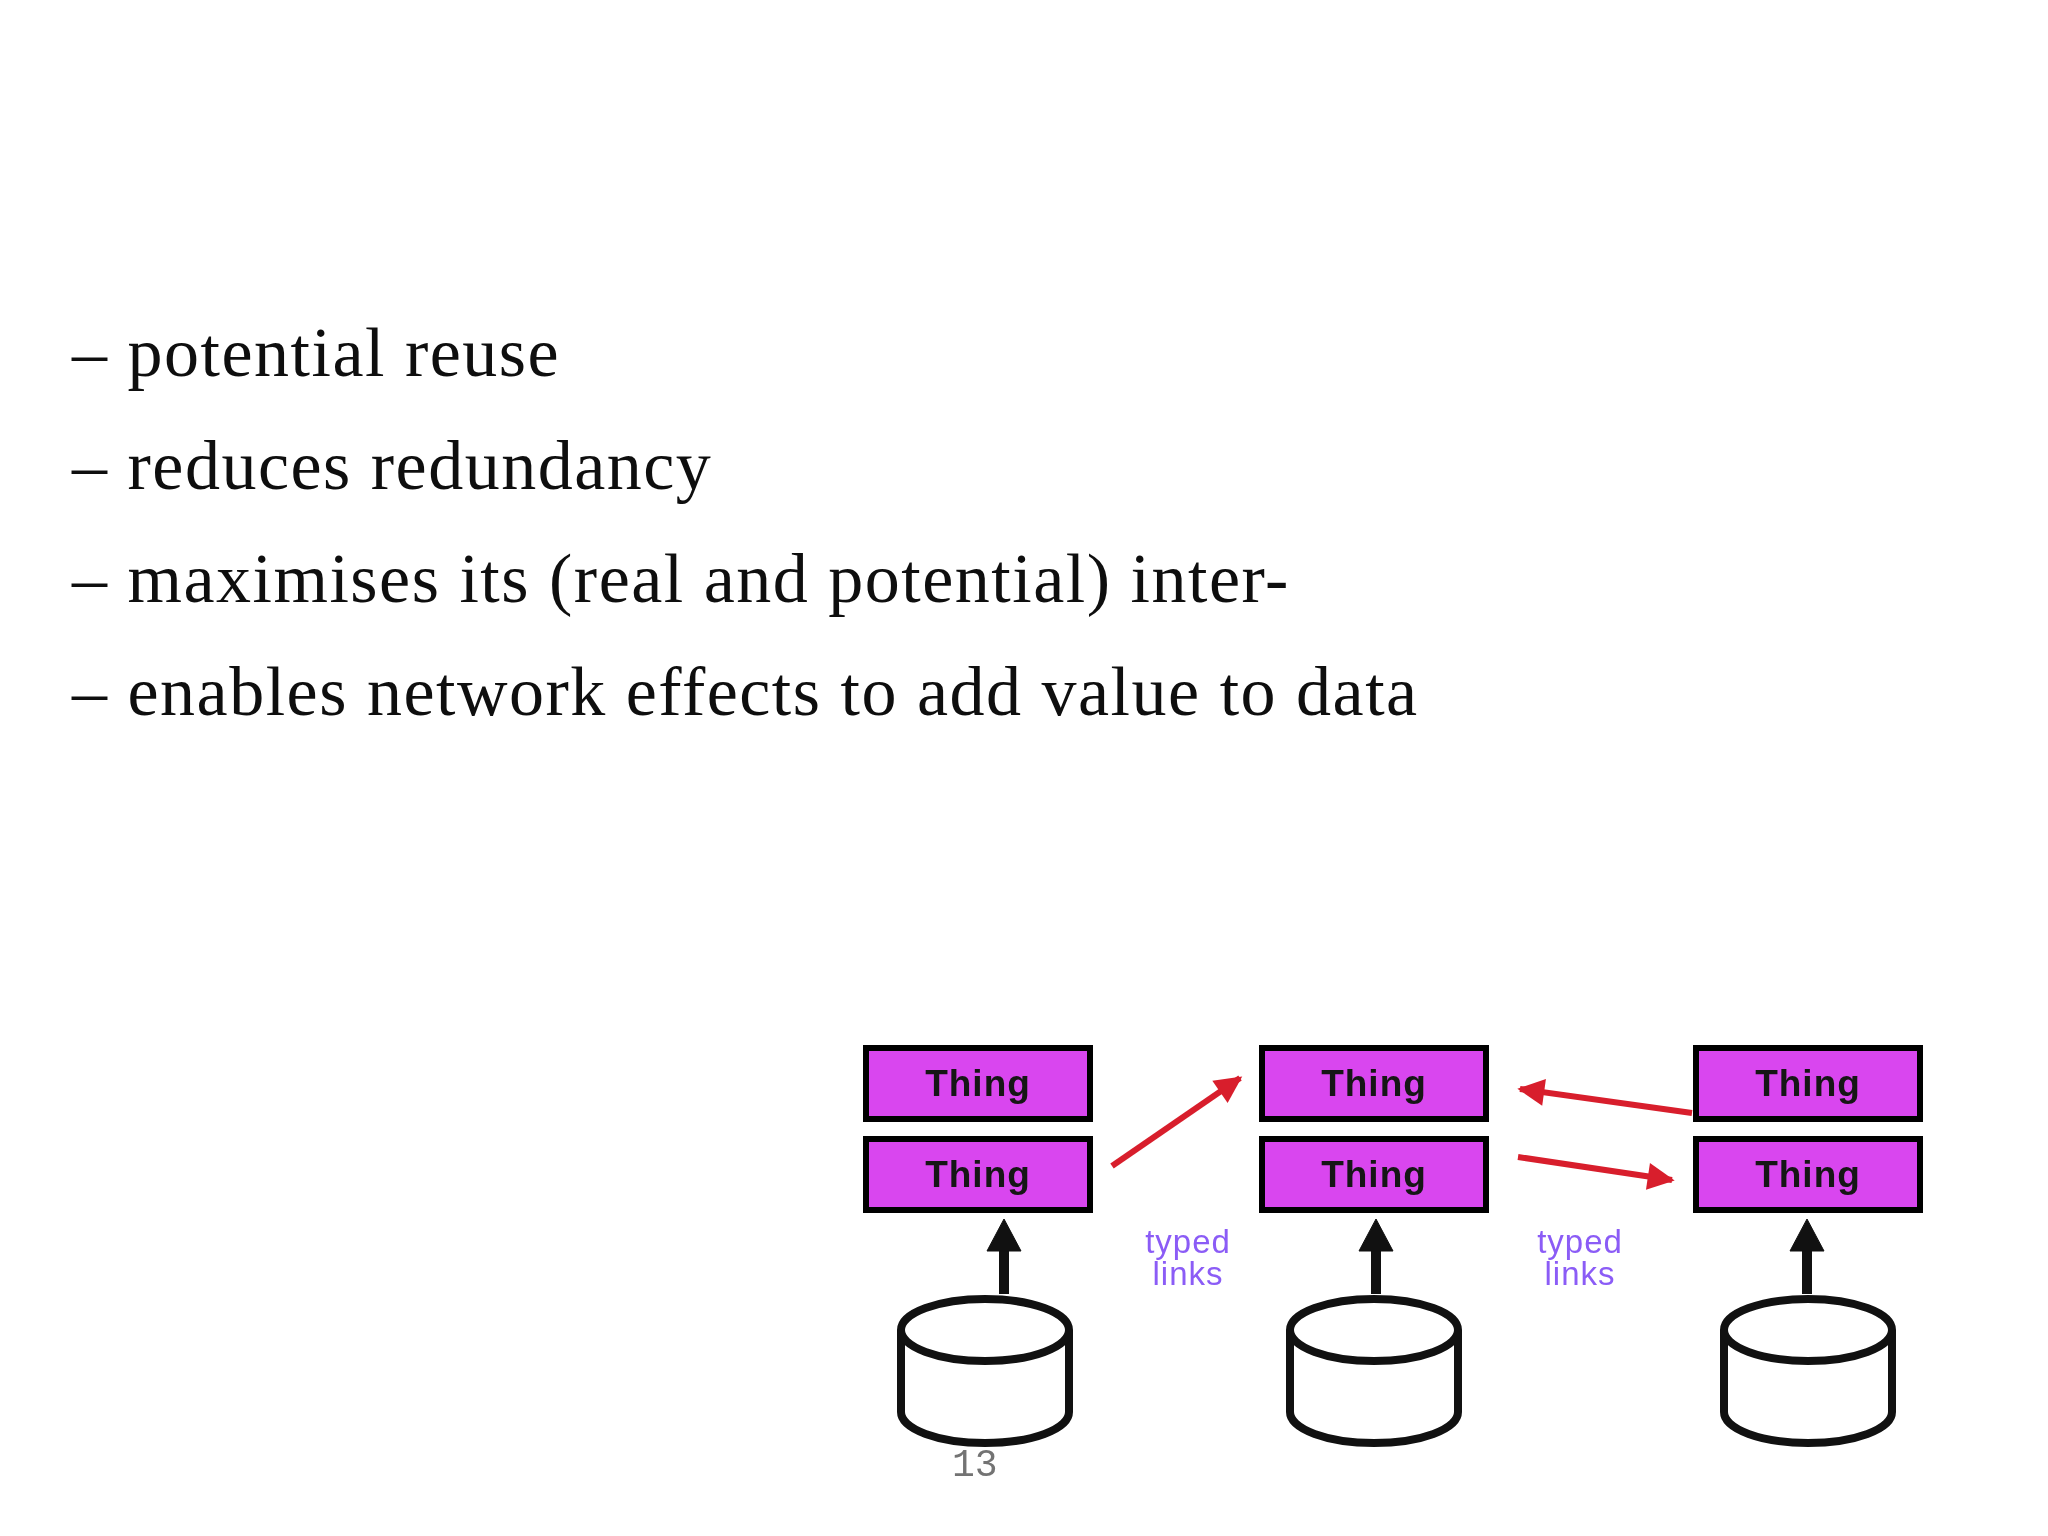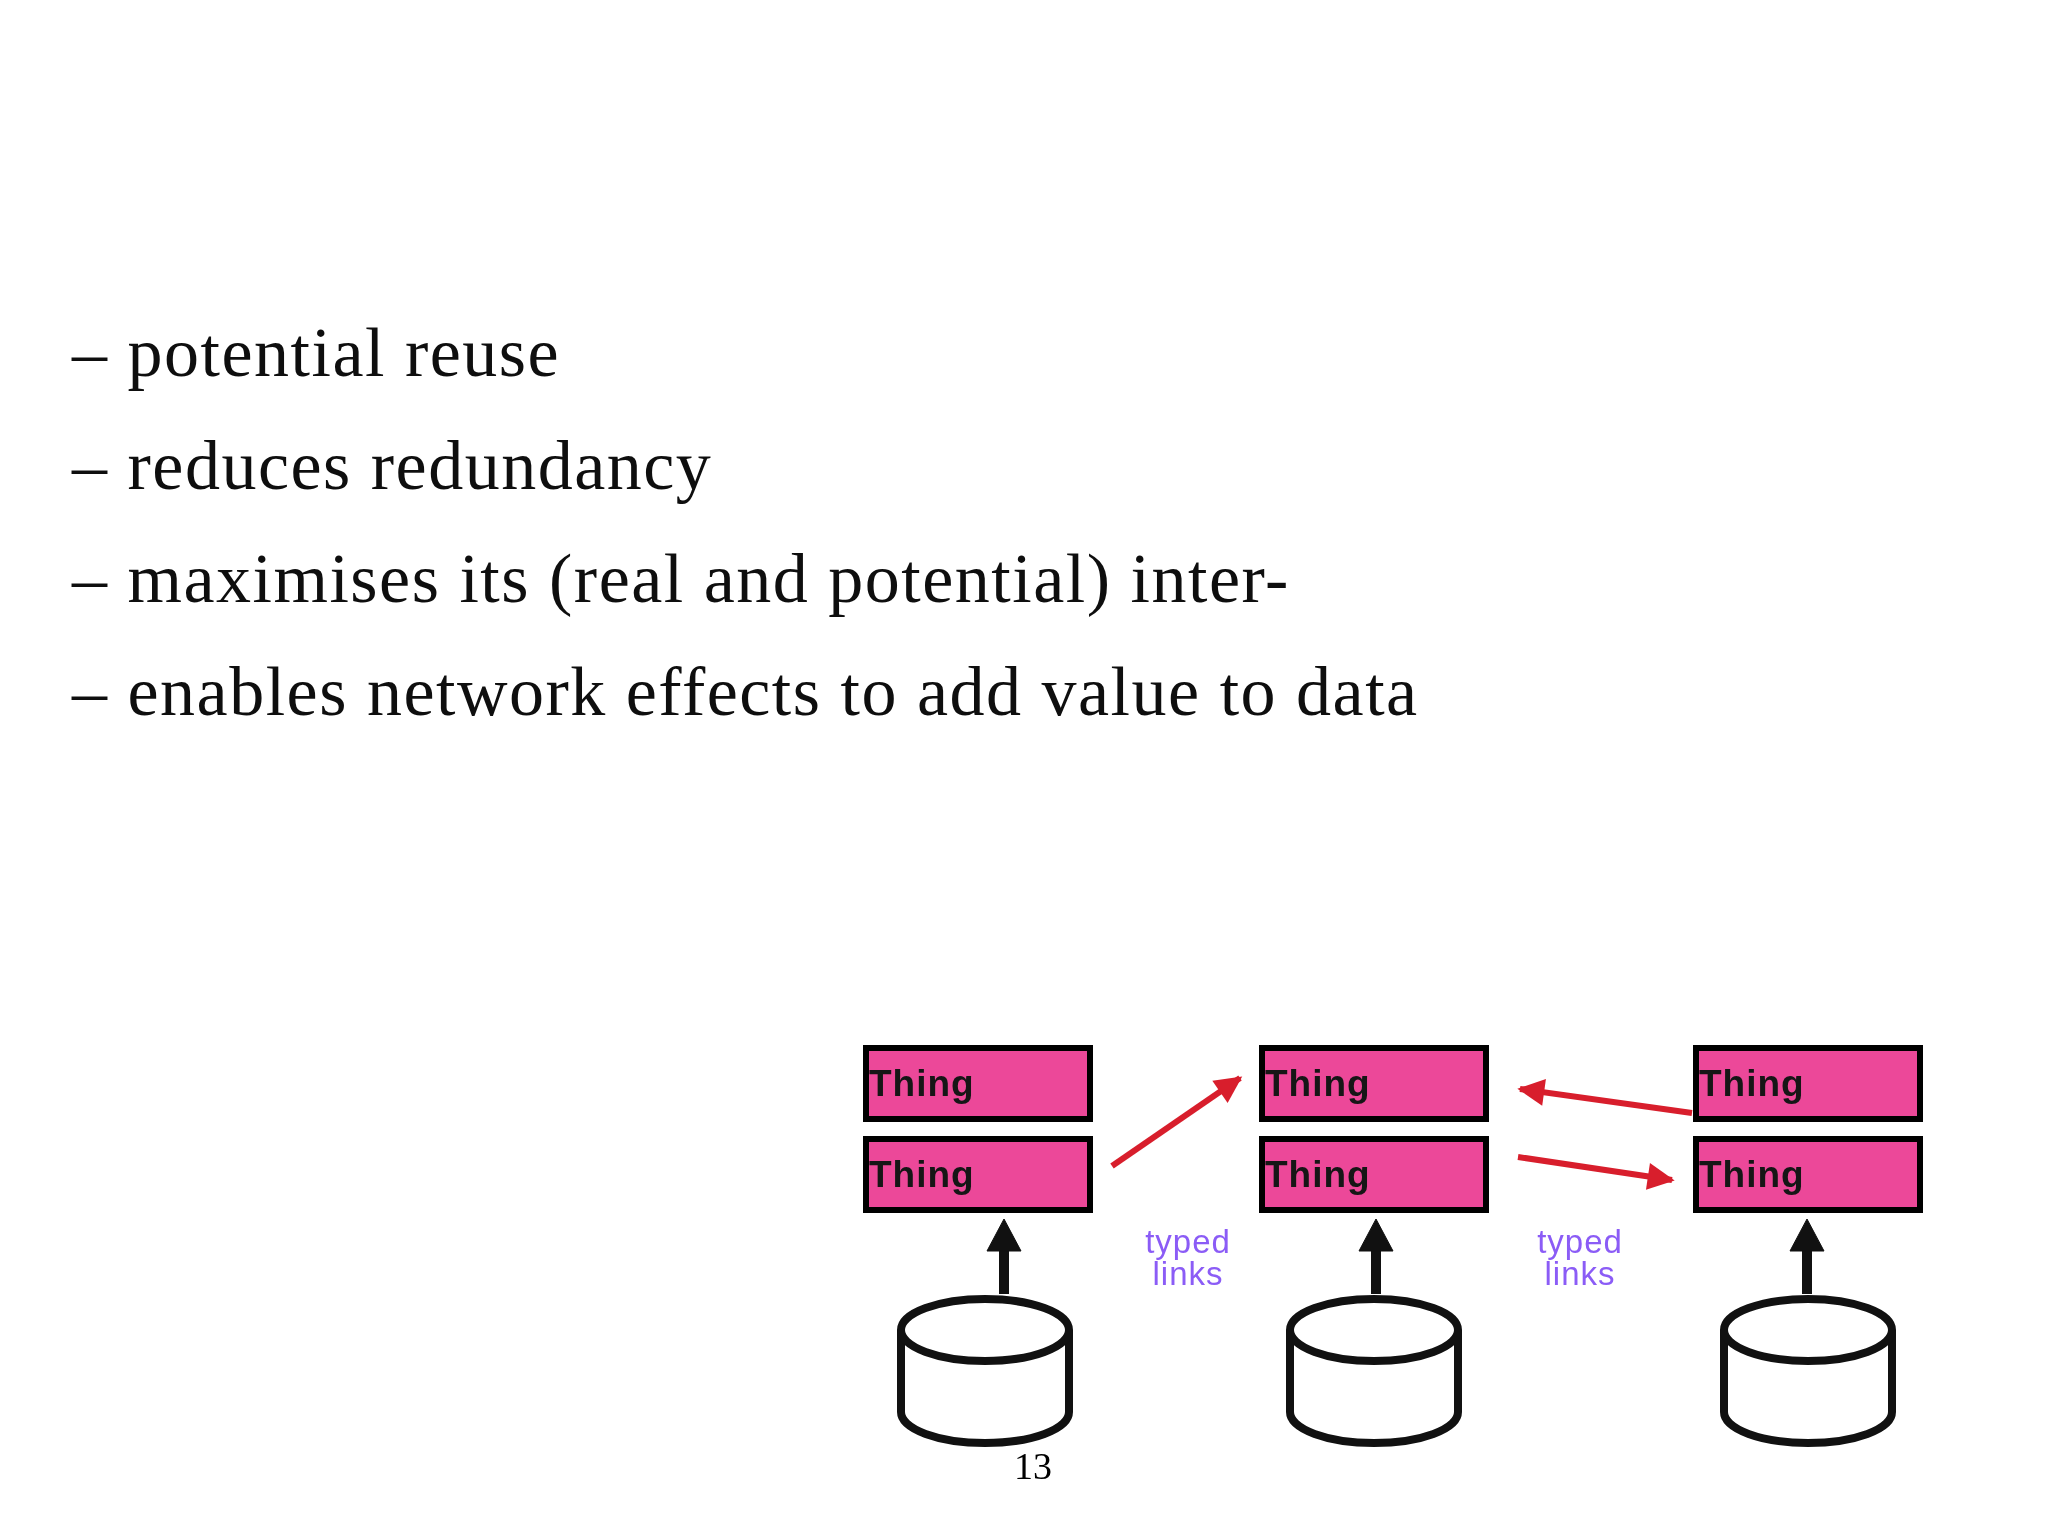--- a/index.html
+++ b/index.html
@@ -46,24 +46,25 @@
 
   
   .diagram { position:absolute; left:0; top:0; width:2048px; height:1536px; }
   .diagram svg { position:absolute; left:0; top:0; }
 
   .thing-box {
     position: absolute;
     width: 230px;
     height: 77px;
     box-sizing: border-box;
-    background: #ec4899;
+    background: #d946ef;
     border: 6px solid #000000;
     display: flex;
     align-items: center;
+    justify-content: center;
   }
   .thing-label {
     font-family: "Liberation Sans", sans-serif;
     font-size: 37px;
     font-weight: 700;
     color: #161616;
     letter-spacing: 1px;
   }
   .c1 { left: 863px; }
   .c2 { left: 1259px; }
@@ -84,24 +85,24 @@
     letter-spacing: 1px;
   }
   .tl1 { left: 1108px; }
   .tl2 { left: 1500px; }
 
   .page-number {
     position: absolute;
     left: 952px;
     top: 1444px;
     width: 100px;
-    text-align: right;
-    font-family: Liberation Serif, serif;
+    text-align: left;
+    font-family: Liberation Mono, monospace;
     font-size: 38px;
-    color: #000000;
+    color: #737373;
   }
 </style>
 </head>
 <body>
 
 <div class="slide">
 
 
   <div class="bullets">
     <div class="bullet-line">– potential reuse</div>

